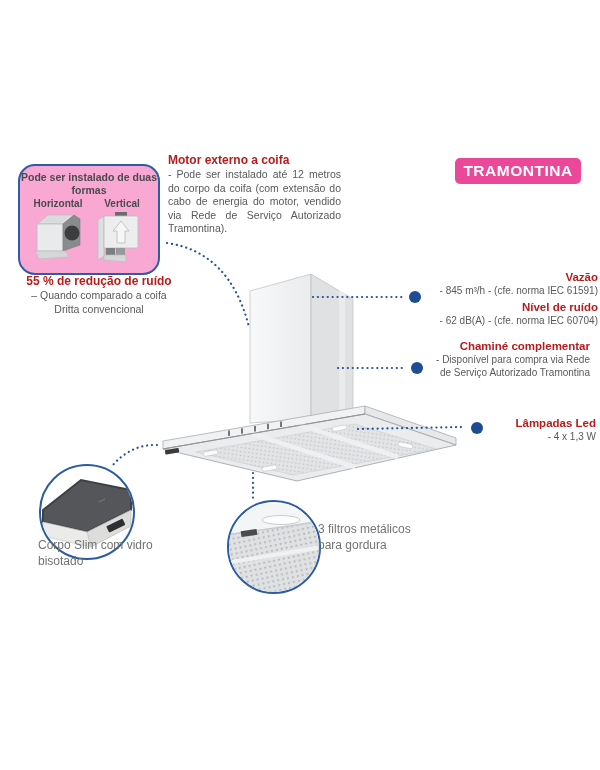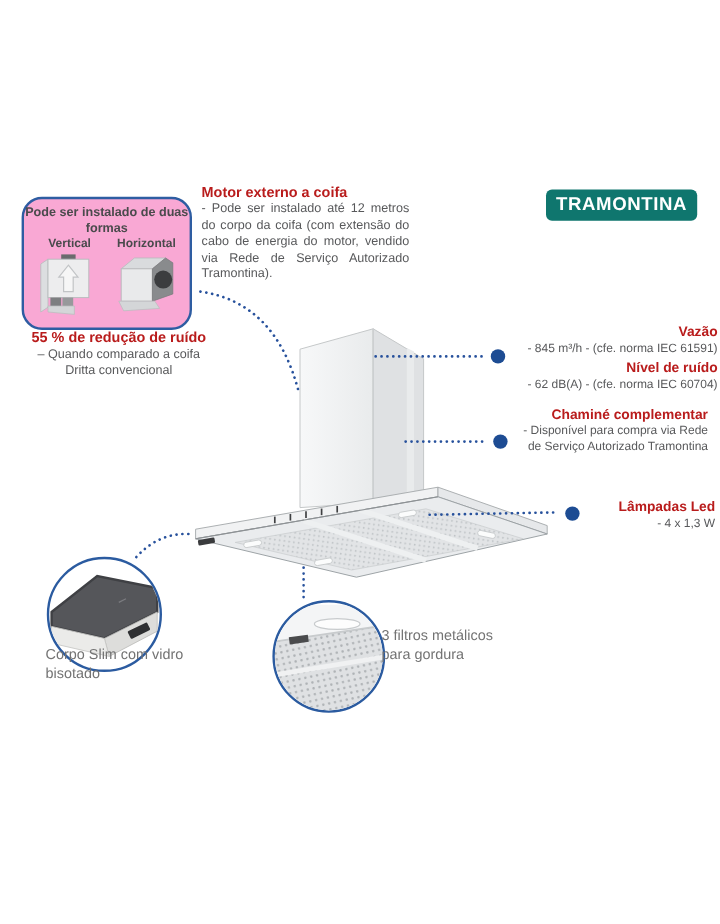--- a/index.html
+++ b/index.html
@@ -14,21 +14,21 @@
                padding-top:5px;box-sizing:content-box;}
   .install-title{text-align:center;font-weight:bold;color:#4a4a4c;font-size:10.5px;line-height:1.2;}
   .install-cols{display:flex;justify-content:space-between;padding:2px 8px 0 10px;}
   .install-col{display:flex;flex-direction:column;align-items:center;}
   .install-label{font-weight:bold;color:#4a4a4c;font-size:10px;margin-bottom:1px;}
   
   .motor{left:168px;top:153px;width:173px;}
   .motor .h{font-size:12px;margin-bottom:1px;}
   .motor .b{text-align:justify;}
   
-  .logo{left:455px;top:158px;width:126px;height:26px;background:#0f766e;border-radius:5px;
+  .logo{left:455px;top:158px;width:126px;height:26px;background:#ec4899;border-radius:5px;
         color:#fff;font-weight:bold;font-size:15.5px;letter-spacing:.5px;
         display:flex;align-items:center;justify-content:center;}
   
   .noise{left:20px;top:274px;width:158px;text-align:center;}
   .noise .h{font-size:12px;margin-bottom:1px;}
   
   .callout{width:168px;text-align:right;}
   .callout .h{font-size:11.5px;}
   .callout .b{font-size:10px;}
   .vazao{left:430px;top:271px;}
@@ -117,41 +117,41 @@
       <circle cx="415" cy="297" r="6"></circle>
       <circle cx="417" cy="368" r="6"></circle>
       <circle cx="477" cy="428" r="6"></circle>
     </g>
   </svg>
 
   <div class="abs install-box">
     <div class="install-title">Pode ser instalado de duas formas</div>
     <div class="install-cols">
       <div class="install-col">
+        <span class="install-label">Horizontal</span>
+        <svg width="56" height="54" viewBox="0 0 56 54">
+          <polygon points="7,14 18,5 44,5 33,14" fill="#d9dbdd" stroke="#b9bcbe" stroke-width="0.7"></polygon>
+          <rect x="7" y="14" width="26" height="27" fill="#e9eaeb" stroke="#b9bcbe" stroke-width="0.8"></rect>
+          <polygon points="33,14 44,5 50,9 50,35 33,41" fill="#898b8d" stroke="#77797b" stroke-width="0.6"></polygon>
+          <circle cx="42" cy="23" r="7.5" fill="#3c3d3f"></circle>
+          <polygon points="5,41 35,41 39,47 9,49" fill="#d4d6d8" stroke="#b9bcbe" stroke-width="0.6"></polygon>
+        </svg>
+      </div>
+      <div class="install-col">
         <span class="install-label">Vertical</span>
         <svg width="56" height="54" viewBox="0 0 56 54">
           <rect x="21" y="2" width="12" height="6" fill="#6a6b6d"></rect>
           <polygon points="4,10 10,6 10,46 4,50" fill="#dcdee0" stroke="#b9bcbe" stroke-width="0.7"></polygon>
           <rect x="10" y="6" width="34" height="32" fill="#ededee" stroke="#b9bcbe" stroke-width="0.8"></rect>
           <path d="M27 11 L35 21 L31 21 L31 33 L23 33 L23 21 L19 21 Z" fill="#f6f6f6" stroke="#c2c4c6" stroke-width="1"></path>
           <rect x="12" y="38" width="9" height="7" fill="#7d7f81"></rect>
           <rect x="22" y="38" width="9" height="7" fill="#97999b"></rect>
           <polygon points="10,45 32,45 32,52 10,50" fill="#d4d6d8" stroke="#b9bcbe" stroke-width="0.6"></polygon>
         </svg>
       </div>
-      <div class="install-col">
-        <span class="install-label">Horizontal</span>
-        <svg width="56" height="54" viewBox="0 0 56 54">
-          <polygon points="7,14 18,5 44,5 33,14" fill="#d9dbdd" stroke="#b9bcbe" stroke-width="0.7"></polygon>
-          <rect x="7" y="14" width="26" height="27" fill="#e9eaeb" stroke="#b9bcbe" stroke-width="0.8"></rect>
-          <polygon points="33,14 44,5 50,9 50,35 33,41" fill="#898b8d" stroke="#77797b" stroke-width="0.6"></polygon>
-          <circle cx="42" cy="23" r="7.5" fill="#3c3d3f"></circle>
-          <polygon points="5,41 35,41 39,47 9,49" fill="#d4d6d8" stroke="#b9bcbe" stroke-width="0.6"></polygon>
-        </svg>
-      </div>
     </div>
   </div>
 
   <div class="abs motor">
     <div class="h">Motor externo a coifa</div>
     <div class="b">- Pode ser instalado até 12 metros do corpo da coifa (com extensão do cabo de energia do motor, vendido via Rede de Serviço Autorizado Tramontina).</div>
   </div>
 
   <div class="abs logo">TRAMONTINA</div>
 

